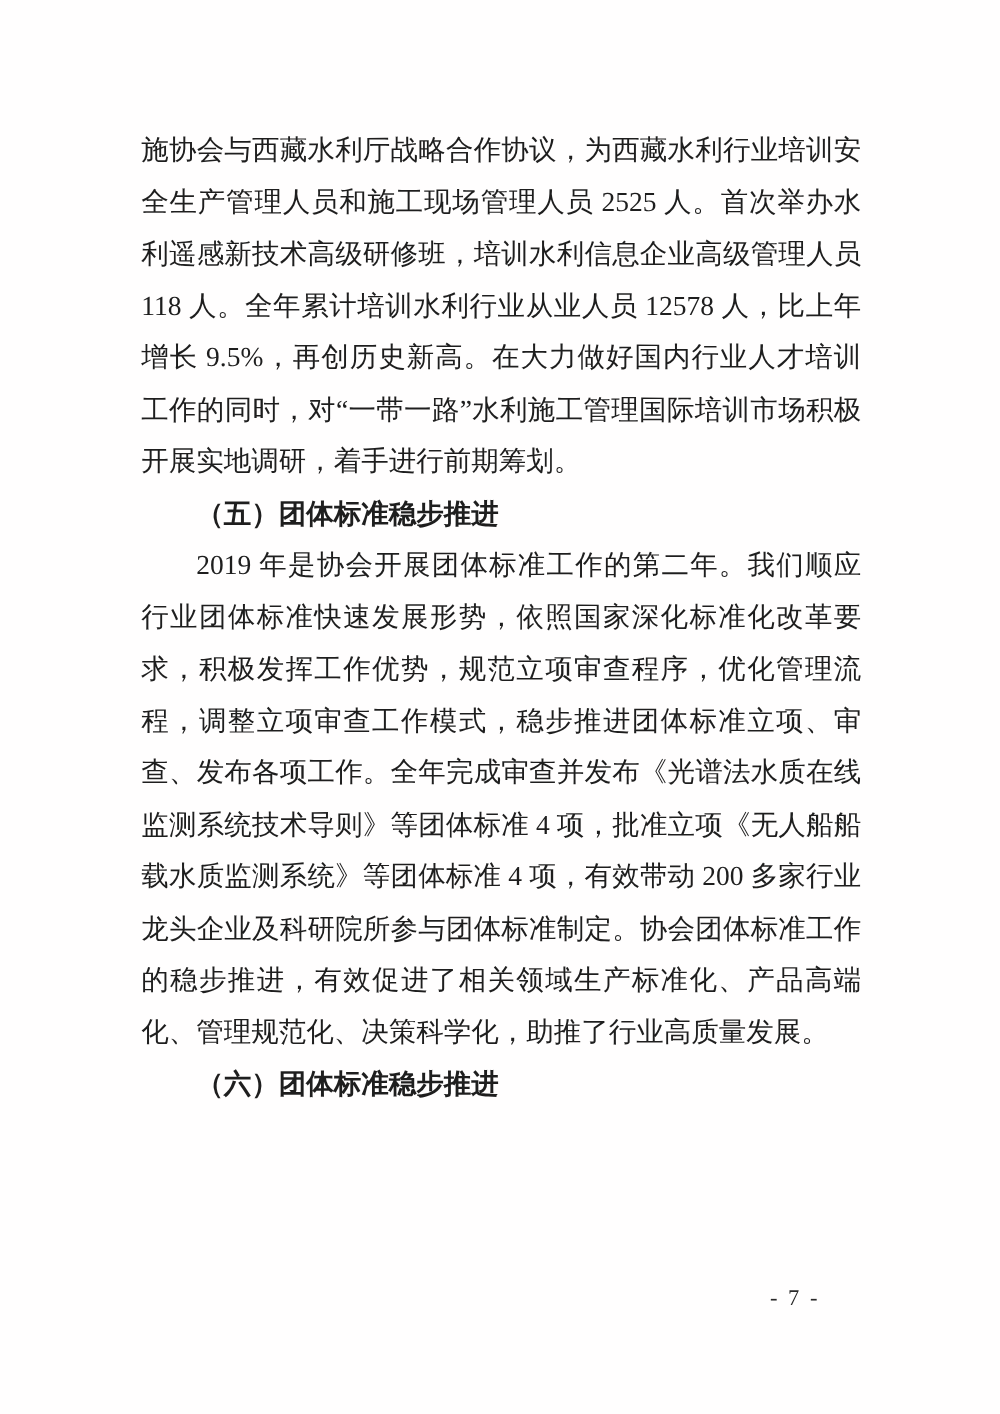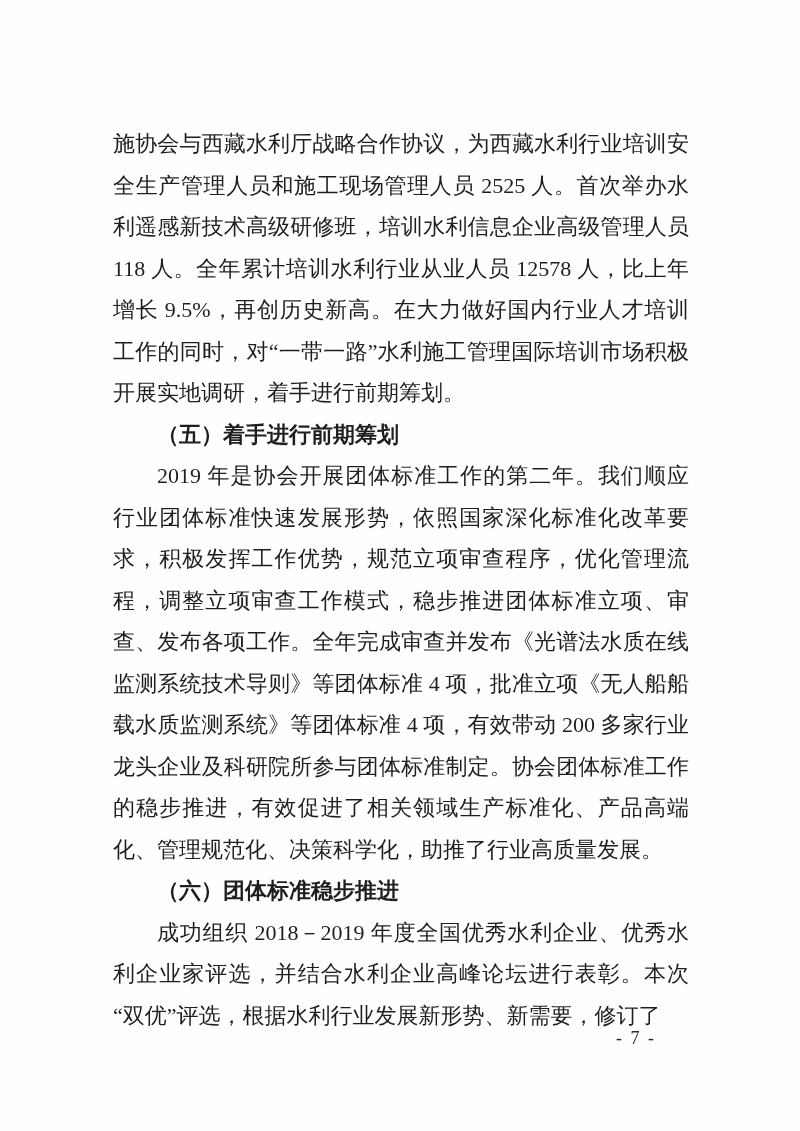--- a/index.html
+++ b/index.html
@@ -25,21 +25,20 @@
     line-height: 41.5px;
     text-align: justify;
     letter-spacing: 0;
   }
   .para {
     margin: 0;
     text-indent: 44px;
   }
   .para.continuation {
     text-indent: 0;
-    margin-top: 24px;
   }
   .heading {
     margin: 0;
     font-size: 22px;
     line-height: 41.5px;
     font-weight: bold;
     text-indent: 44px;
     text-align: left;
   }
   .page-number {
@@ -54,19 +53,18 @@
     color: #2a2a2a;
     white-space: nowrap;
   }
 </style>
 </head>
 <body>
 
 <div class="page">
   <div class="content">
     <p class="para continuation">施协会与西藏水利厅战略合作协议，为西藏水利行业培训安全生产管理人员和施工现场管理人员 2525 人。首次举办水利遥感新技术高级研修班，培训水利信息企业高级管理人员 118 人。全年累计培训水利行业从业人员 12578 人，比上年增长 9.5%，再创历史新高。在大力做好国内行业人才培训工作的同时，对“一带一路”水利施工管理国际培训市场积极开展实地调研，着手进行前期筹划。</p>
-    <h3 class="heading">（五）着手进行前期筹划</h3>
+    <h3 class="heading">（五）团体标准稳步推进</h3>
     <p class="para">2019 年是协会开展团体标准工作的第二年。我们顺应行业团体标准快速发展形势，依照国家深化标准化改革要求，积极发挥工作优势，规范立项审查程序，优化管理流程，调整立项审查工作模式，稳步推进团体标准立项、审查、发布各项工作。全年完成审查并发布《光谱法水质在线监测系统技术导则》等团体标准 4 项，批准立项《无人船船载水质监测系统》等团体标准 4 项，有效带动 200 多家行业龙头企业及科研院所参与团体标准制定。协会团体标准工作的稳步推进，有效促进了相关领域生产标准化、产品高端化、管理规范化、决策科学化，助推了行业高质量发展。</p>
     <h3 class="heading">（六）团体标准稳步推进</h3>
-    <p class="para">成功组织 2018－2019 年度全国优秀水利企业、优秀水利企业家评选，并结合水利企业高峰论坛进行表彰。本次“双优”评选，根据水利行业发展新形势、新需要，修订了</p>
   </div>
   <div class="page-number">- 7 -</div>
 </div>
 
 </body></html>

